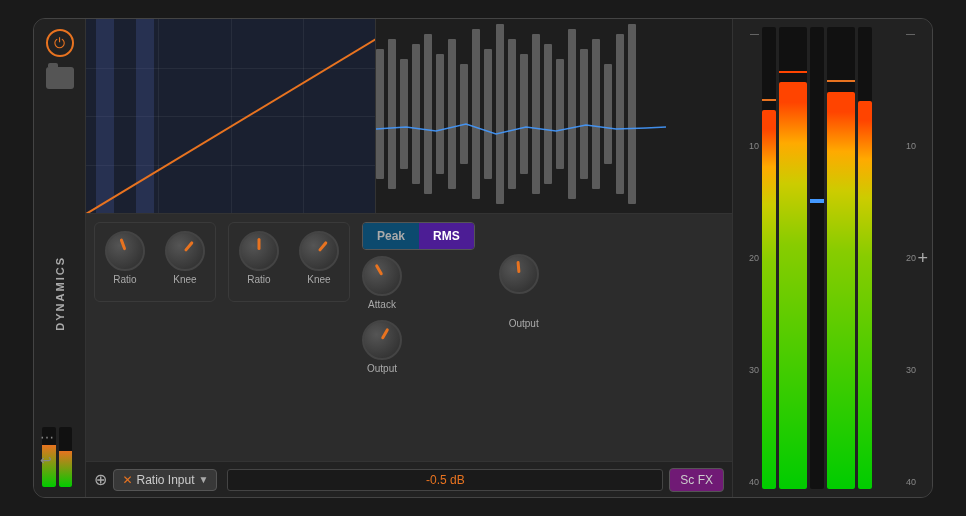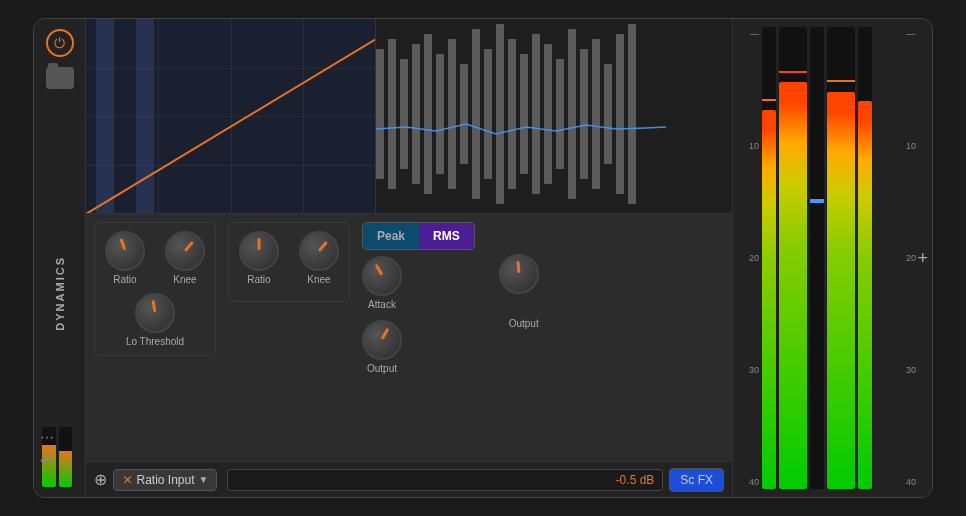--- a/index.html
+++ b/index.html
@@ -284,29 +284,29 @@
       color: #e87320;
     }
 
     .db-display {
       flex: 1;
       background: #1a1a1a;
       border: 1px solid #444;
       border-radius: 3px;
       display: flex;
       align-items: center;
-      justify-content: flex-end;
+      justify-content: center;
       color: #e87320;
       font-size: 12px;
       padding: 3px 8px;
       margin-left: 4px;
     }
 
     .sc-fx-btn {
-      background: #1d4ed8;
+      background: #701a75;
       border: 1px solid #555;
       border-radius: 4px;
       color: #ccc;
       font-size: 12px;
       padding: 4px 10px;
       cursor: pointer;
     }
 
     
     .meter-panel {
@@ -530,24 +530,20 @@
         <div class="knob-pair">
           <div class="knob-item">
             <div class="knob ratio-lo"></div>
             <span class="knob-label">Ratio</span>
           </div>
           <div class="knob-item">
             <div class="knob knee"></div>
             <span class="knob-label">Knee</span>
           </div>
         </div>
-        <div class="knob-item">
-          <div class="knob threshold-lo"></div>
-          <span class="knob-label">Lo Threshold</span>
-        </div>
       </div>
 
       <div class="knob-section">
         <div class="knob-pair">
           <div class="knob-item">
             <div class="knob"></div>
             <span class="knob-label">Ratio</span>
           </div>
           <div class="knob-item">
             <div class="knob knee"></div>

